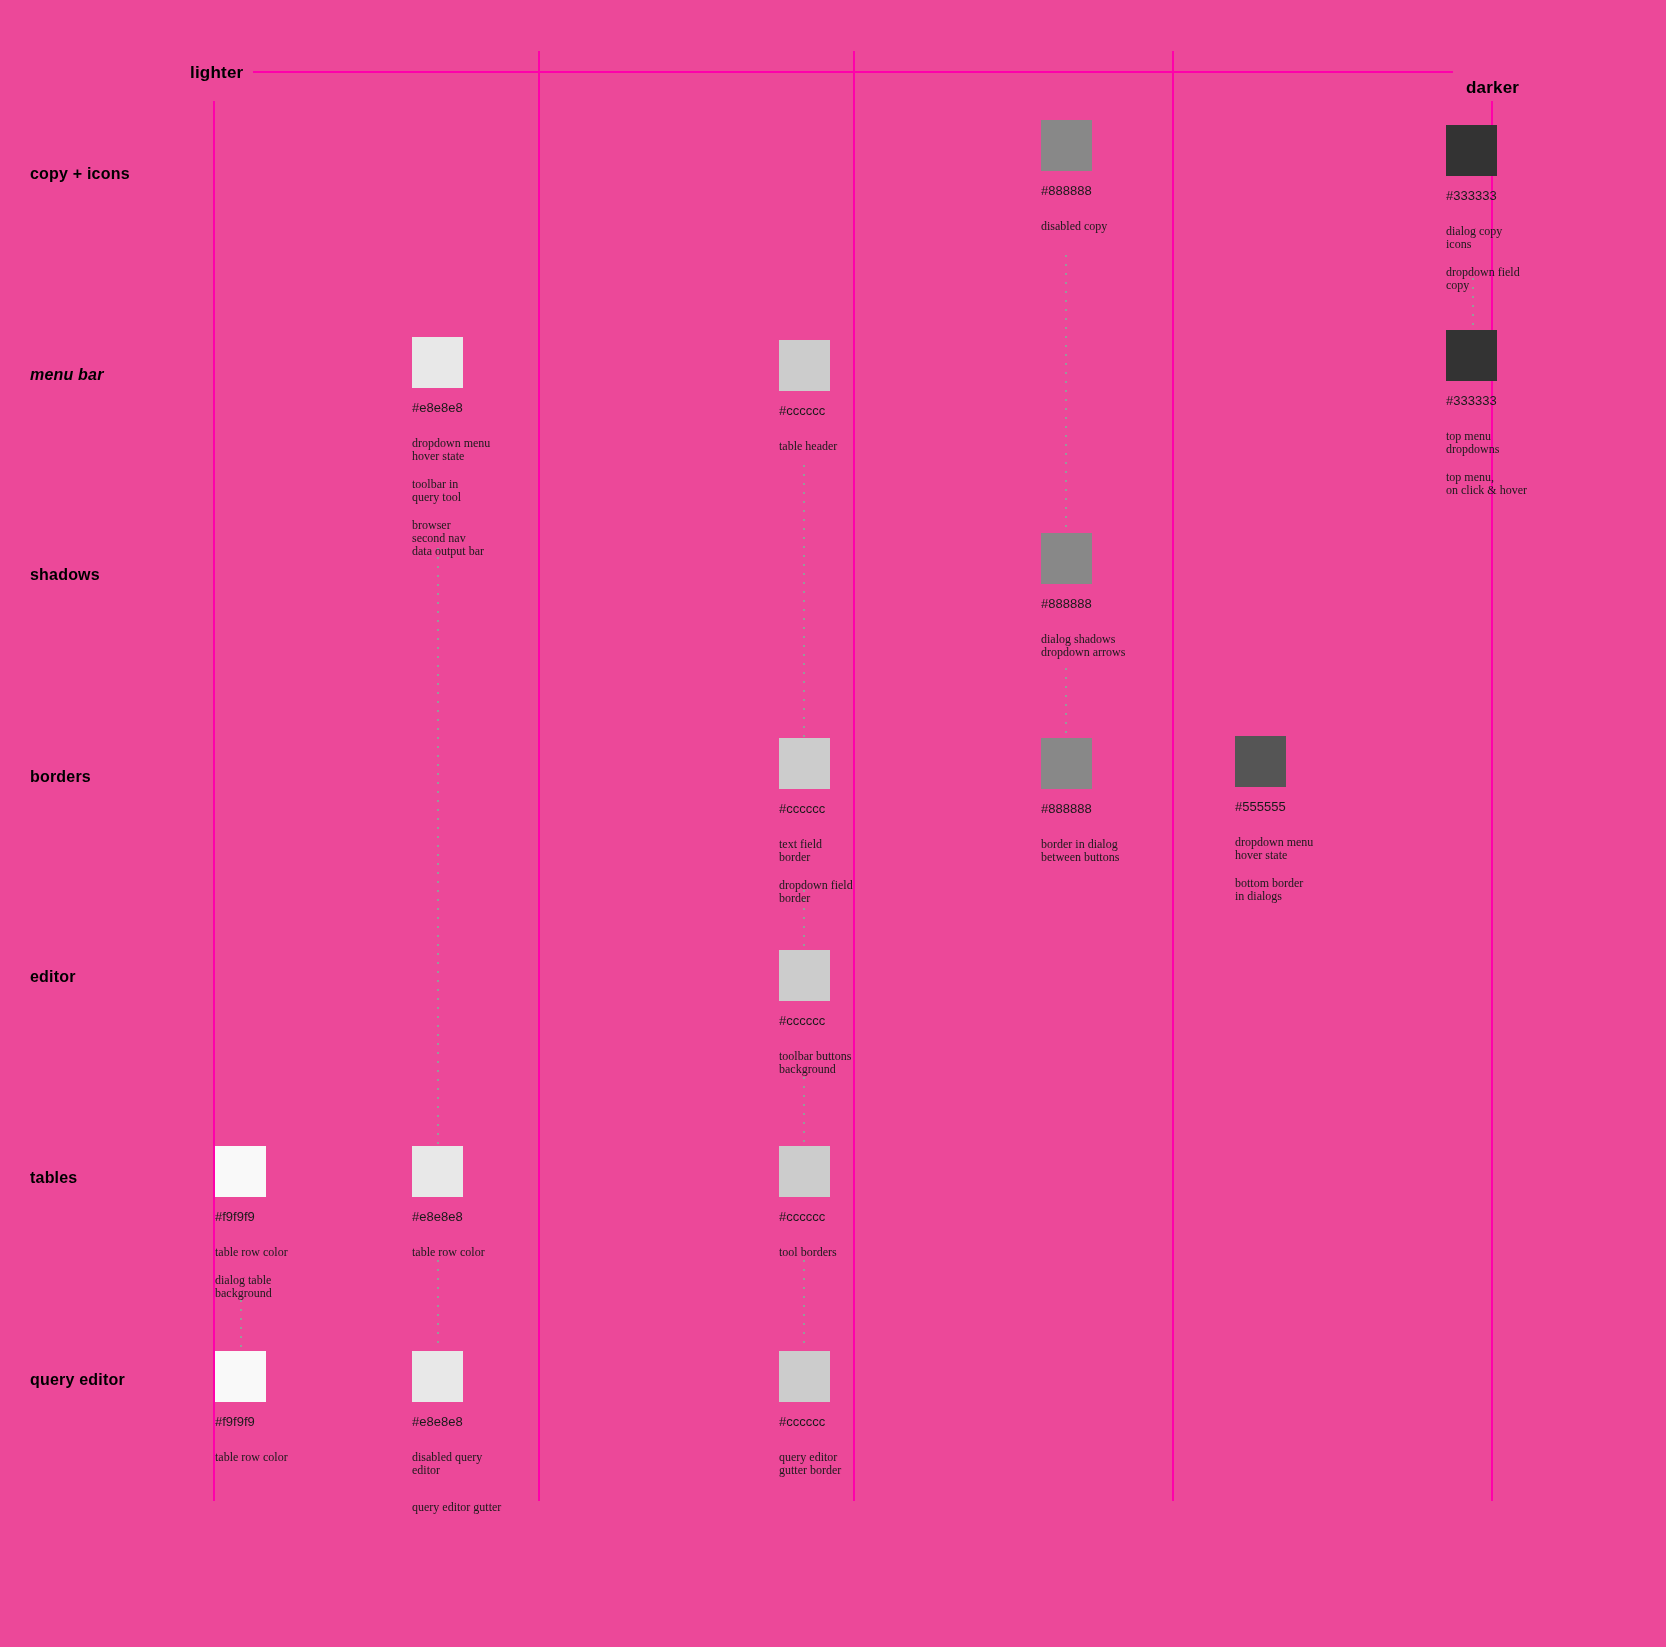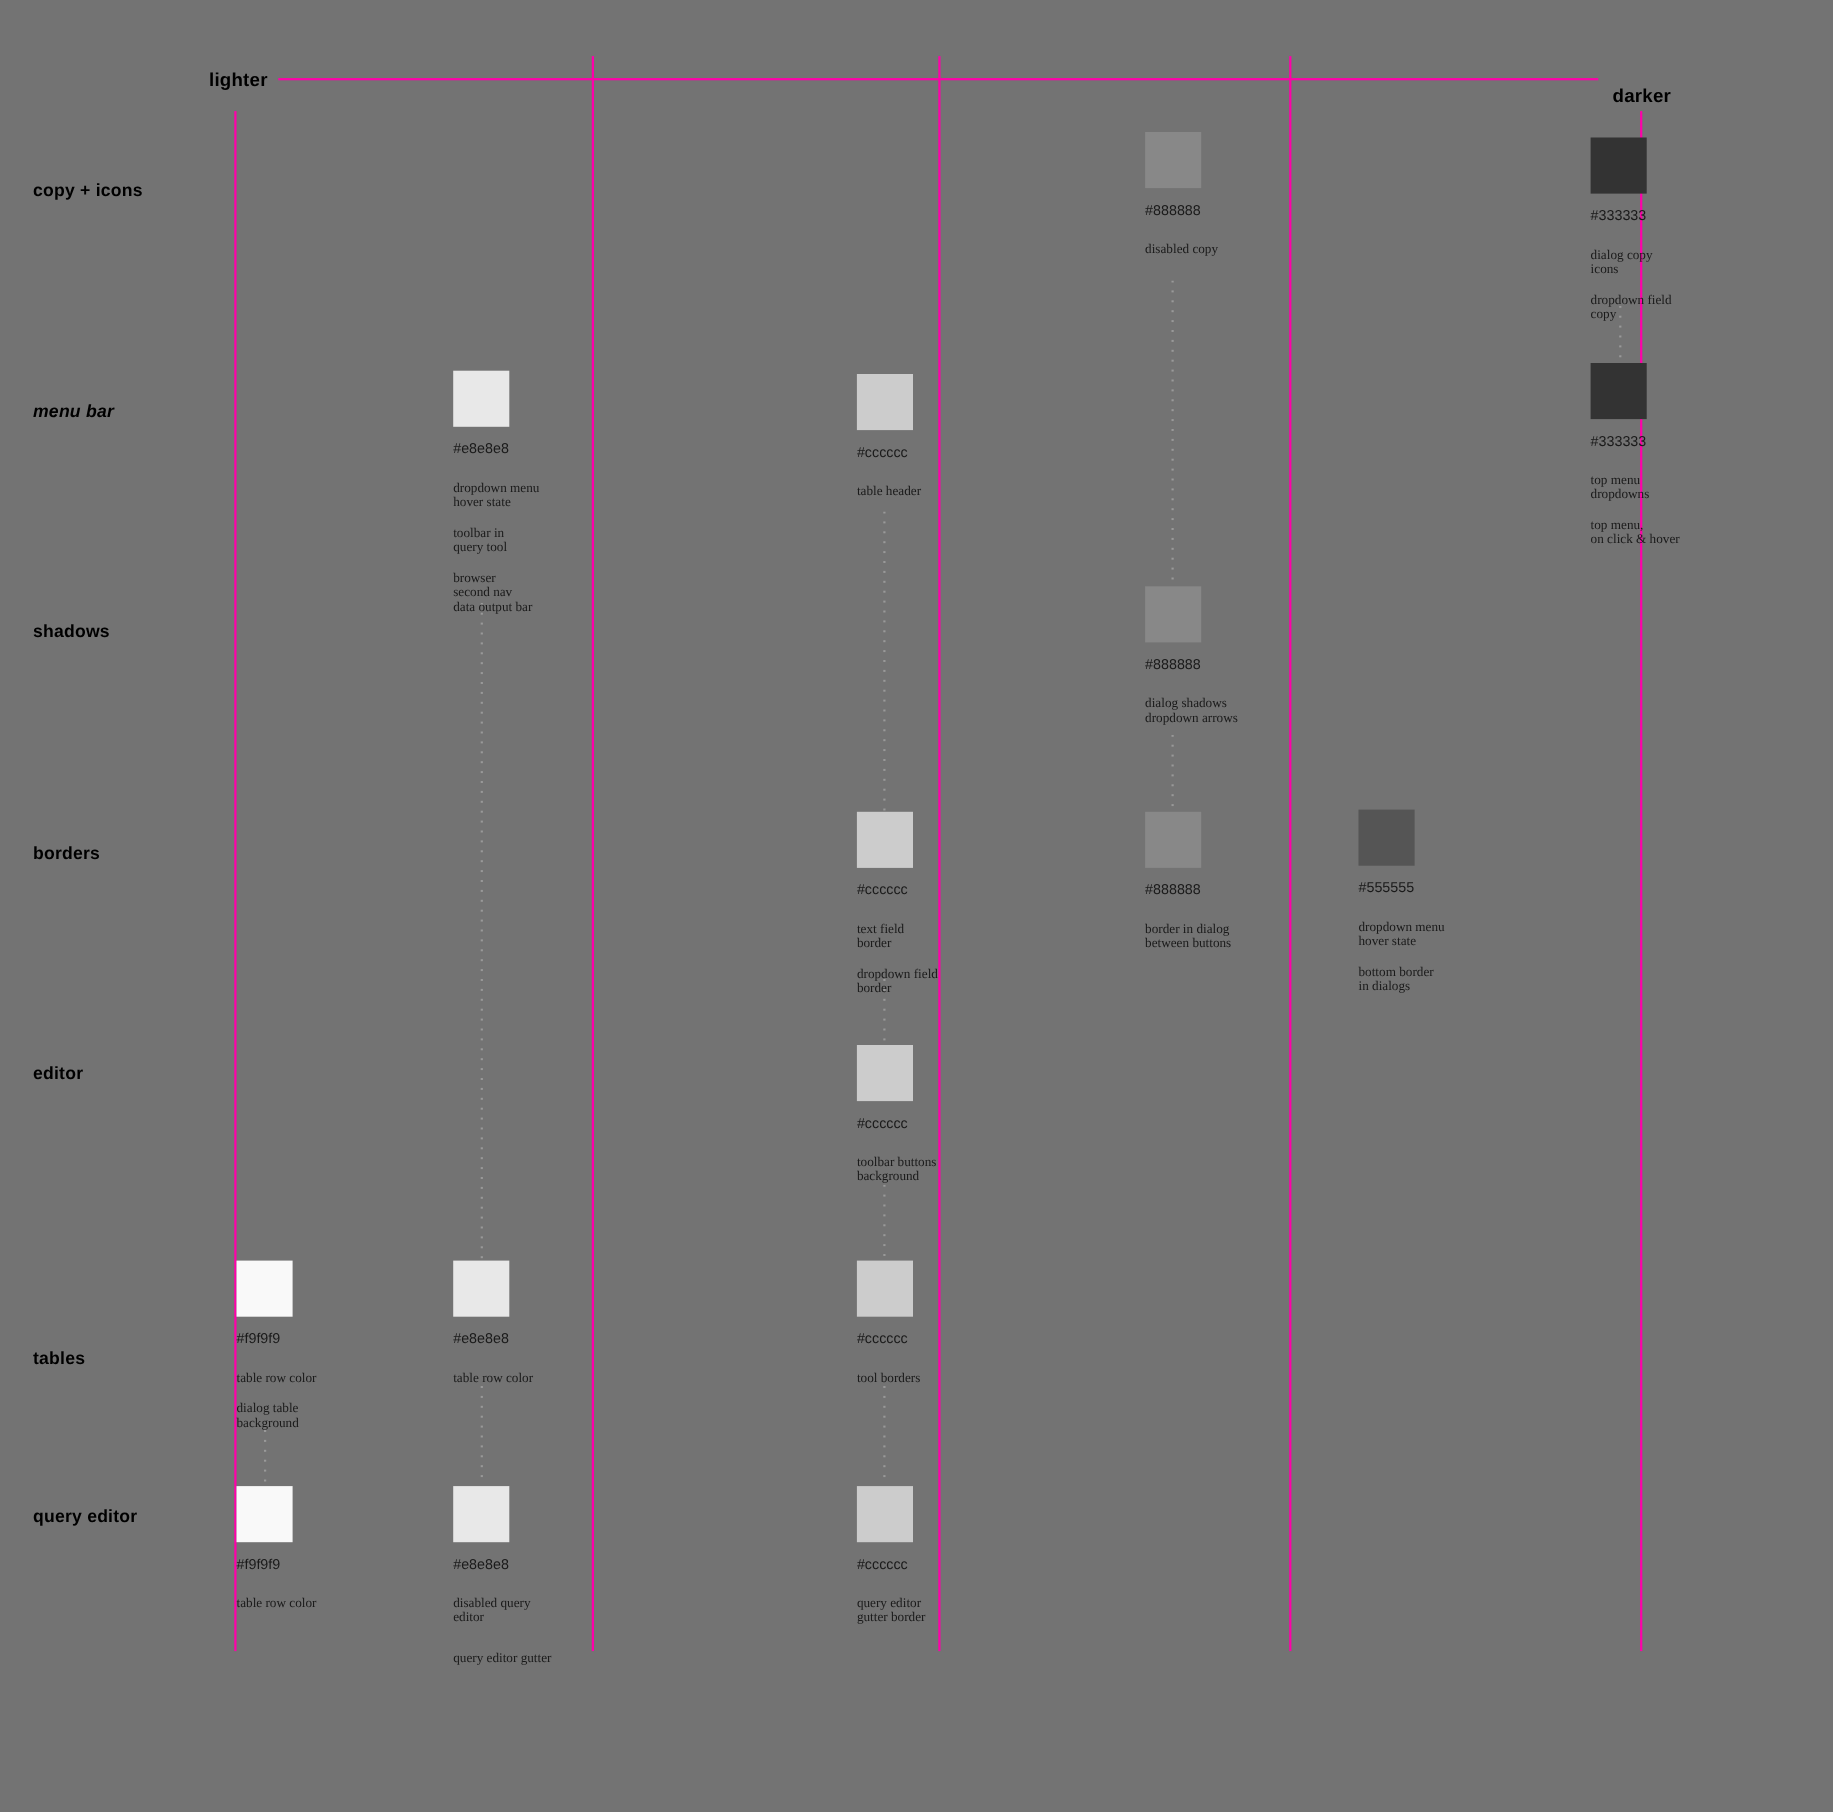--- a/index.html
+++ b/index.html
@@ -9,21 +9,21 @@
   }
   body {
     font-family: "Liberation Sans", sans-serif;
     color: #1a1a1a;
   }
   #canvas {
     position: relative;
     width: 1666px;
     height: 1647px;
     overflow: hidden;
-    background: #737373;
+    background: #ec4899;
   }
   
   .vguide {
     position: absolute;
     width: 2px;
     background: #ff00aa;
   }
   .hguide {
     position: absolute;
     height: 2px;
@@ -96,21 +96,21 @@
   <div class="vguide" style="left:538px; top:51px;   height:1450px;"></div>
   <div class="vguide" style="left:853px; top:51px;   height:1450px;"></div>
   <div class="vguide" style="left:1172px; top:51px;  height:1450px;"></div>
   <div class="vguide" style="left:1491px; top:101px; height:1400px;"></div>
 
   <div class="row-label" style="top:165px;">copy + icons</div>
   <div class="row-label" style="top:366px;font-style:italic;">menu bar</div>
   <div class="row-label" style="top:566px;">shadows</div>
   <div class="row-label" style="top:768px;">borders</div>
   <div class="row-label" style="top:968px;">editor</div>
-  <div class="row-label" style="top:1227px;text-align:right;">tables</div>
+  <div class="row-label" style="top:1169px;text-align:right;">tables</div>
   <div class="row-label" style="top:1371px;">query editor</div>
 
   <div class="connector" style="left:1065px; top:255px; height:285px;"></div>
 
   <div class="connector" style="left:1065px; top:668px; height:72px;"></div>
 
   <div class="connector" style="left:1472px; top:278px; height:52px;"></div>
 
   <div class="connector" style="left:437px; top:548px; height:598px;"></div>
 

